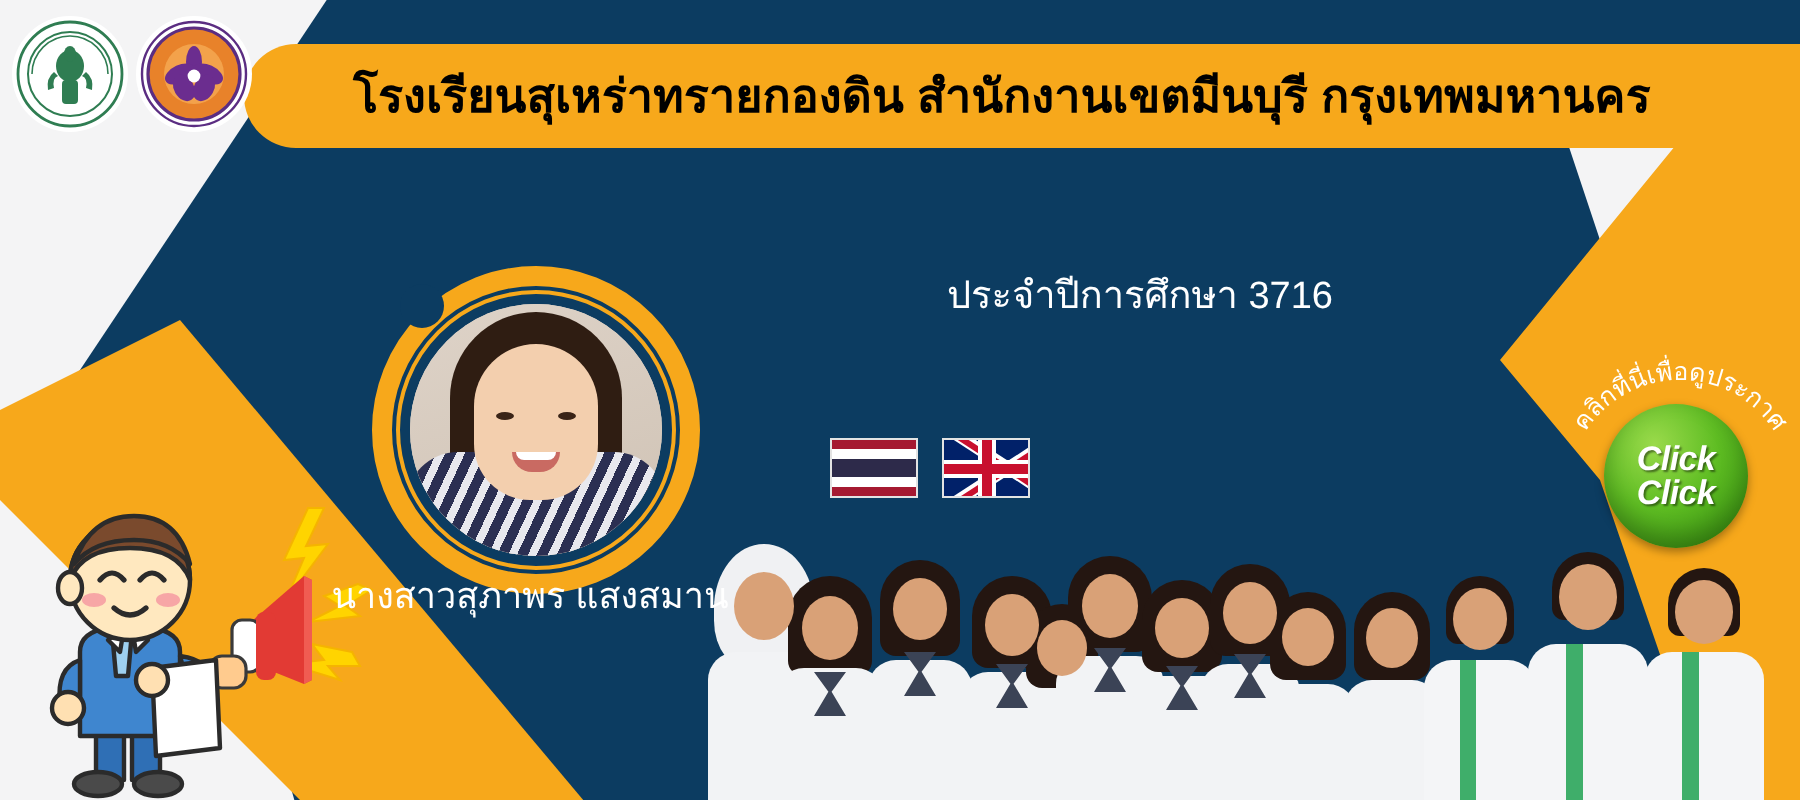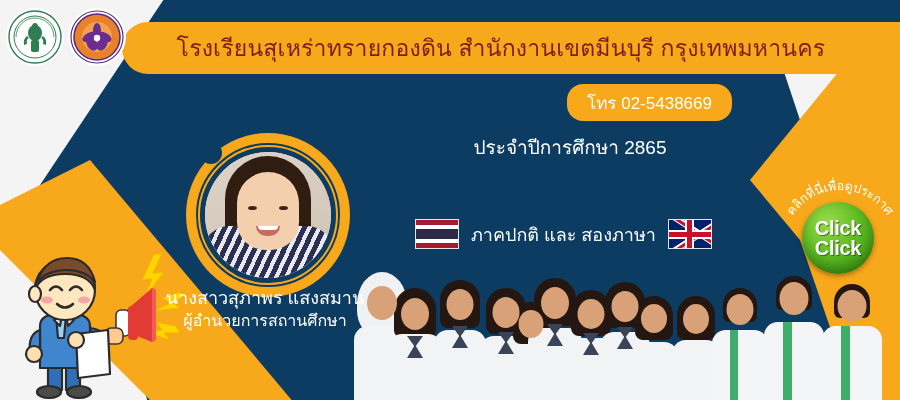--- a/index.html
+++ b/index.html
@@ -111,23 +111,23 @@
     height: 52px;
     background: #f7a81b;
     border-radius: 26px 0 0 26px;
     display: flex;
     align-items: center;
     justify-content: center;
     padding-right: 20px;
     z-index: 5;
   }
   .header-pill .title-text {
-    color: #7f1d1d;
+    color: #000000;
     font-size: 23px;
-    font-weight: 400;
+    font-weight: 700;
     letter-spacing: 0.2px;
     white-space: nowrap;
   }
 
   
   .phone-badge {
     position: absolute;
     left: 567px;
     top: 84px;
     background: #f7a81b;
@@ -357,22 +357,23 @@
     background: radial-gradient(circle at 35% 28%, #9ada4b 0%, #5fbd23 45%, #2f8a0c 100%);
     box-shadow: inset 0 -6px 12px rgba(0,0,0,0.25), 0 2px 5px rgba(0,0,0,0.35);
     display: flex;
     flex-direction: column;
     align-items: center;
     justify-content: center;
     line-height: 1.0;
   }
   .click-circle span {
     color: #ffffff;
-    font-size: 20px;
+    font-size: 17px;
     font-weight: bold;
+    font-style: italic;
     text-shadow: 1px 1px 1px rgba(0,0,0,0.45);
     letter-spacing: -0.3px;
   }
 
   
   .mascot {
     position: absolute;
     left: 4px;
     top: 248px;
     width: 190px;
@@ -503,23 +504,20 @@
           <circle cx="28" cy="29" r="3.2" fill="#ffffff"></circle>
         </g>
       </svg>
     </div>
   </div>
 
   <div class="header-pill">
     <div class="title-text">โรงเรียนสุเหร่าทรายกองดิน  สำนักงานเขตมีนบุรี  กรุงเทพมหานคร</div>
   </div>
 
-  <div class="phone-badge">
-    <span>โทร 02-5438669</span>
-  </div>
 
   <div class="portrait-wrap">
     <div class="portrait-photo">
       <div class="pp-bg"></div>
       <div class="pp-hair">
         <div class="pp-hair-l"></div>
         <div class="pp-hair-r"></div>
       </div>
       <div class="pp-body"></div>
       <div class="pp-face">
@@ -581,26 +579,25 @@
         <path d="M53 56 q8 7 16 0"></path>
       </g>
       <g fill="#f7a6a6">
         <ellipse cx="43" cy="52" rx="6" ry="3.5"></ellipse>
         <ellipse cx="80" cy="52" rx="6" ry="3.5"></ellipse>
       </g>
     </svg>
   </div>
 
   <div class="headline-block">
-    <div class="subheadline">ประจำปีการศึกษา 2865</div>
+    <div class="subheadline">ประจำปีการศึกษา 3716</div>
   </div>
 
   <div class="program-row">
     <div class="flag flag-th"></div>
-    <div class="program-label">ภาคปกติ  และ  สองภาษา</div>
     <div class="flag flag-uk">
       <i class="uk-d1"></i>
         <i class="uk-d2"></i>
       <i class="uk-d3"></i>
         <i class="uk-d4"></i>
       <i class="uk-hw"></i>
         <i class="uk-vw"></i>
       <i class="uk-hr"></i>
         <i class="uk-vr"></i>
     </div>
@@ -678,21 +675,20 @@
     </div>
     <div class="stu green" style="left:150px;width:60px;height:116px;">
       <div class="hair" style="width:36px;height:34px;top:0;border-radius:18px 18px 6px 6px;"></div>
       <div class="head" style="width:29px;height:32px;top:6px;"></div>
       <div class="torso" style="width:60px;height:74px;"></div>
     </div>
   </div>
 
   <div class="director-block">
     <div class="director-name">นางสาวสุภาพร แสงสมาน</div>
-    <div class="director-title">ผู้อำนวยการสถานศึกษา</div>
   </div>
 
   <div class="click-badge">
     <svg class="click-curve-svg" viewBox="0 0 132 132" aria-hidden="true">
       <defs>
         <path id="curvePath" d="M 10 74 A 56 56 0 0 1 122 74" fill="none"></path>
       </defs>
       <text>
         <textPath href="#curvePath" startOffset="50%" text-anchor="middle">คลิกที่นี่เพื่อดูประกาศ</textPath>
       </text>

